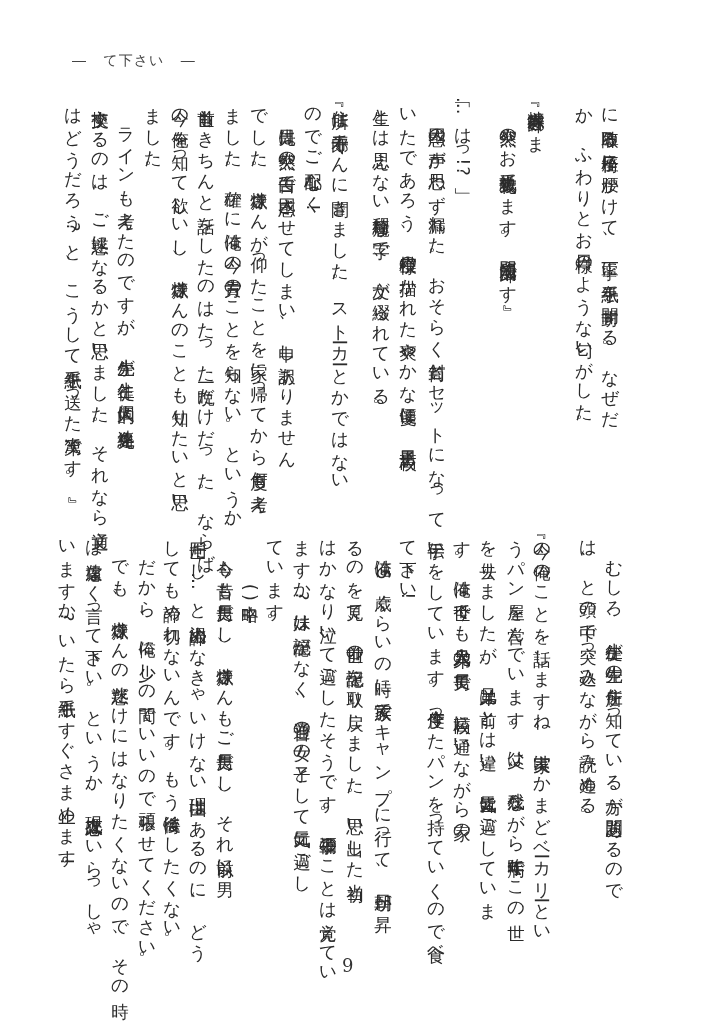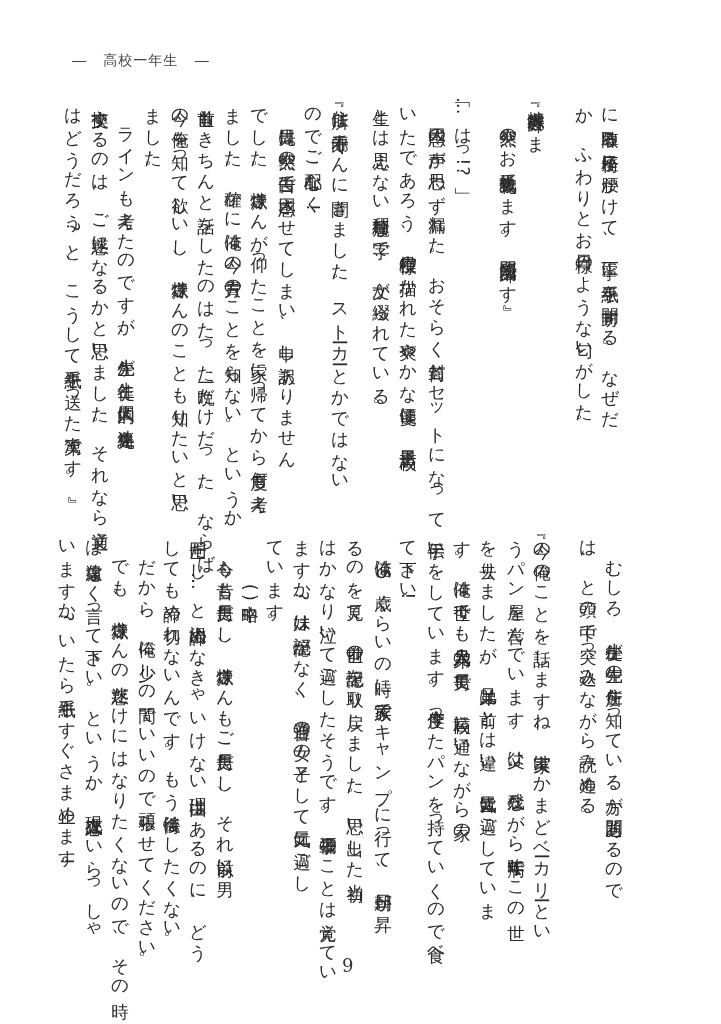--- a/index.html
+++ b/index.html
@@ -14,21 +14,21 @@
   .top { top: 96px; }
   .bottom { top: 528px; }
   .pagenum { position: absolute; left: 342px; top: 955px; font-size: 18px;
              color: #333; font-family: "DejaVu Serif", serif; }
 </style>
 </head>
 <body>
 
 <div class="header">
   <span class="dash">―</span>&nbsp;&nbsp;
-  <span>高校一年生</span>&nbsp;&nbsp;
+  <span>て下さい</span>&nbsp;&nbsp;
   <span class="dash">―</span>
 </div>
 
 <div id="top-block">
     <div class="col top" style="left: 600px;">に陣取る座椅子に腰かけて、丁寧に手紙を開封する。なぜだ</div>
     <div class="col top" style="left: 574px;">か、ふわりとお日様のような匂いがした。</div>
     <div class="col top" style="left: 526px;">『煉獄杏寿郎さま</div>
     <div class="col top" style="left: 498px;">　突然のお手紙失礼致します。竈門炭治郎です』</div>
     <div class="col top" style="left: 453px;">「…はっ!?」</div>
     <div class="col top" style="left: 427px;">　困惑の声が思わず漏れた。おそらく封筒とセットになって</div>

